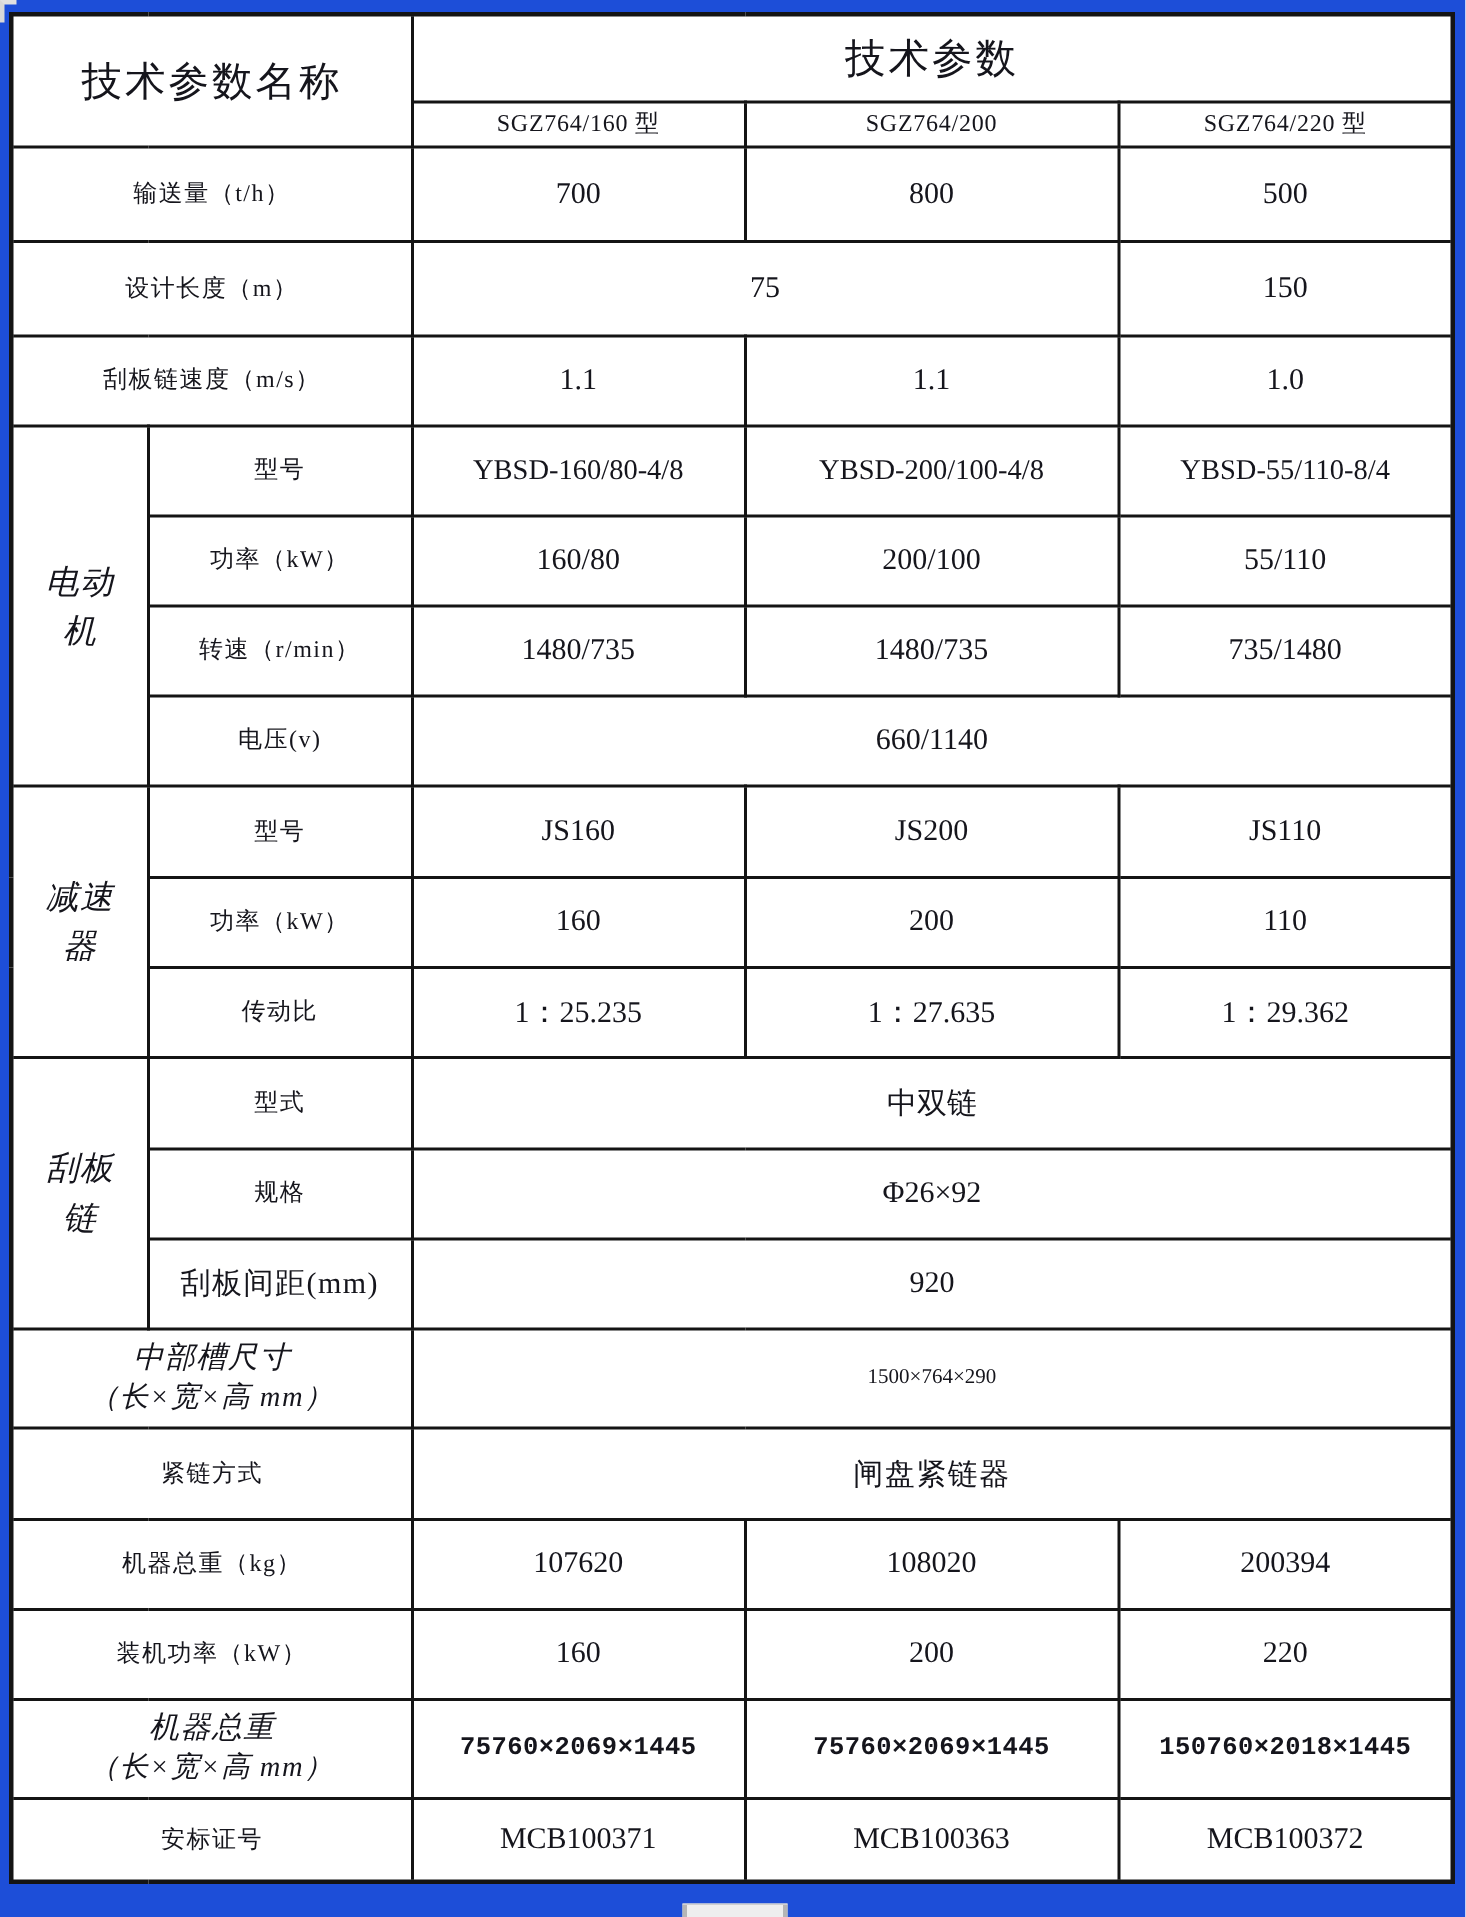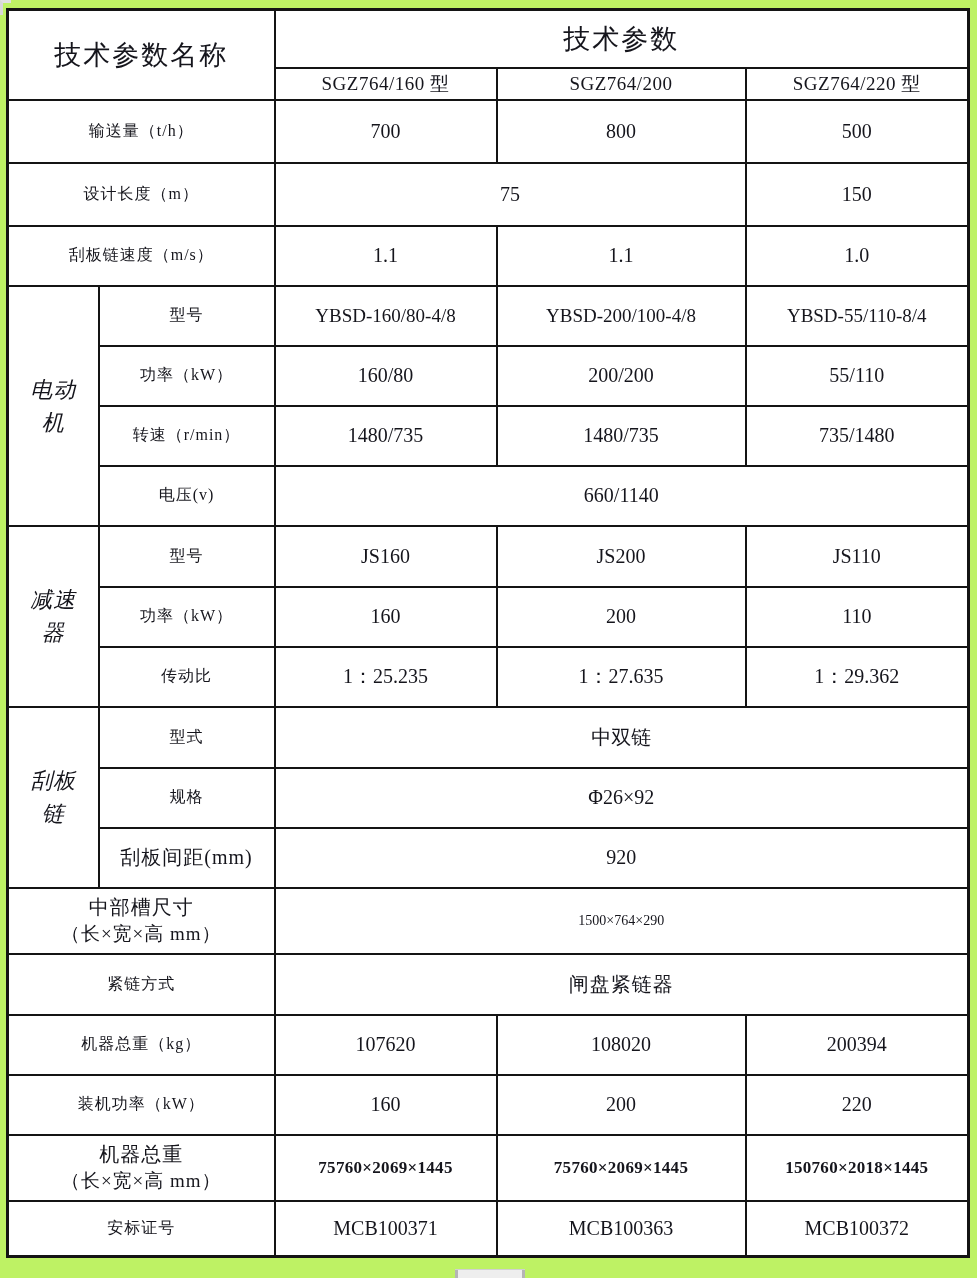--- a/index.html
+++ b/index.html
@@ -9,21 +9,21 @@
     width: 977px;
     height: 1278px;
     position: relative;
     font-family: "Liberation Serif", "DejaVu Serif", serif;
   }
   .page {
     position: relative;
     width: 977px;
     height: 1278px;
     overflow: hidden;
-    background: #bef264;
+    background: #1d4ed8;
   }
   .corner-artifact {
     position: absolute;
     left: 0; top: 0;
     width: 11px; height: 15px;
     border-left: 3px solid #d8d8d8;
     border-top: 3px solid #e0e0e0;
     box-sizing: border-box;
   }
   table.spec {
@@ -39,29 +39,29 @@
     border: 2px solid #141414;
     text-align: center;
     vertical-align: middle;
     color: #15151c;
     padding: 2px 4px;
     overflow: hidden;
   }
   table.spec { border: 3px solid #141414; }
 
   .h-big   { font-size: 27px; letter-spacing: 2px; }
-  .h-model { font-size: 19px; letter-spacing: 0.5px; }
+  .h-model { font-size: 16px; letter-spacing: 0.5px; }
   .lbl     { font-size: 16px; letter-spacing: 1px; }
   .lbl-sm  { font-size: 20px; letter-spacing: 1px; }
   .grp     { font-size: 22px; letter-spacing: 1px; padding: 0 14px !important; line-height: 1.5; font-style: italic; }
   .val     { font-size: 20px; border-radius: 29px; }
   .val-md  { font-size: 19px; margin-left: 24px; }
-  .val-sm  { font-size: 17px; font-weight: 600; letter-spacing: 0.3px; }
+  .val-sm  { font-size: 17px; font-weight: 600; letter-spacing: 0.3px; font-family: Liberation Mono, monospace; }
   .val-dim { font-size: 14px; }
-  .two-line div { line-height: 1.35; }
+  .two-line div { line-height: 1.35; font-style: italic; }
   .two-line .l2 { font-size: 19px; }
 
   .r-h1  { height: 58px; }
   .r-h2  { height: 30px; }
   .r-std { height: 60px; }
   .r-t1  { height: 63px; }
   .r-t2  { height: 61px; }
   .r-tall{ height: 66px; }
   .r-last{ height: 56px; margin-top: 40px; }
 
@@ -133,21 +133,21 @@
       <tr class="r-std">
         <td rowspan="4" class="grp">电动机</td>
         <td class="lbl">型号</td>
         <td class="val-md">YBSD-160/80-4/8</td>
         <td class="val-md">YBSD-200/100-4/8</td>
         <td class="val-md">YBSD-55/110-8/4</td>
       </tr>
       <tr class="r-std">
         <td class="lbl">功率（kW）</td>
         <td class="val">160/80</td>
-        <td class="val">200/200</td>
+        <td class="val">200/100</td>
         <td class="val">55/110</td>
       </tr>
       <tr class="r-std">
         <td class="lbl">转速（r/min）</td>
         <td class="val">1480/735</td>
         <td class="val">1480/735</td>
         <td class="val">735/1480</td>
       </tr>
       <tr class="r-std">
         <td class="lbl">电压(v)</td>

